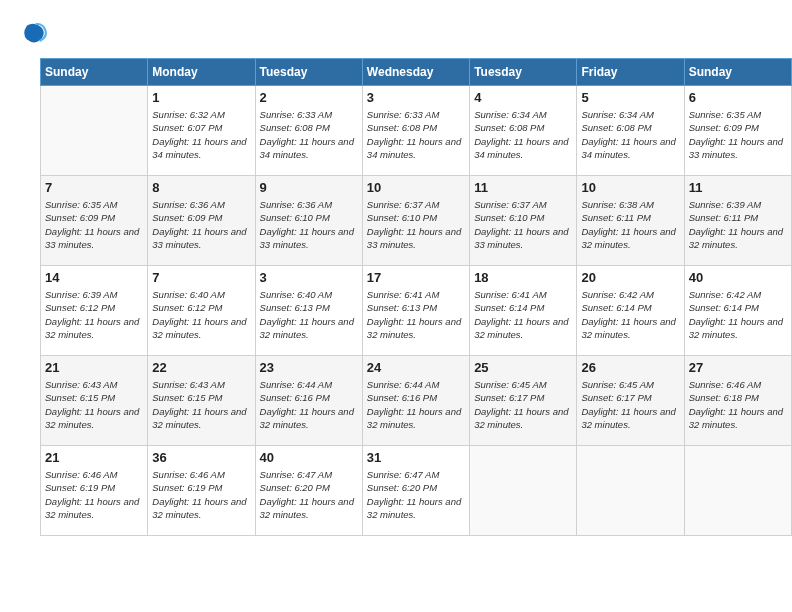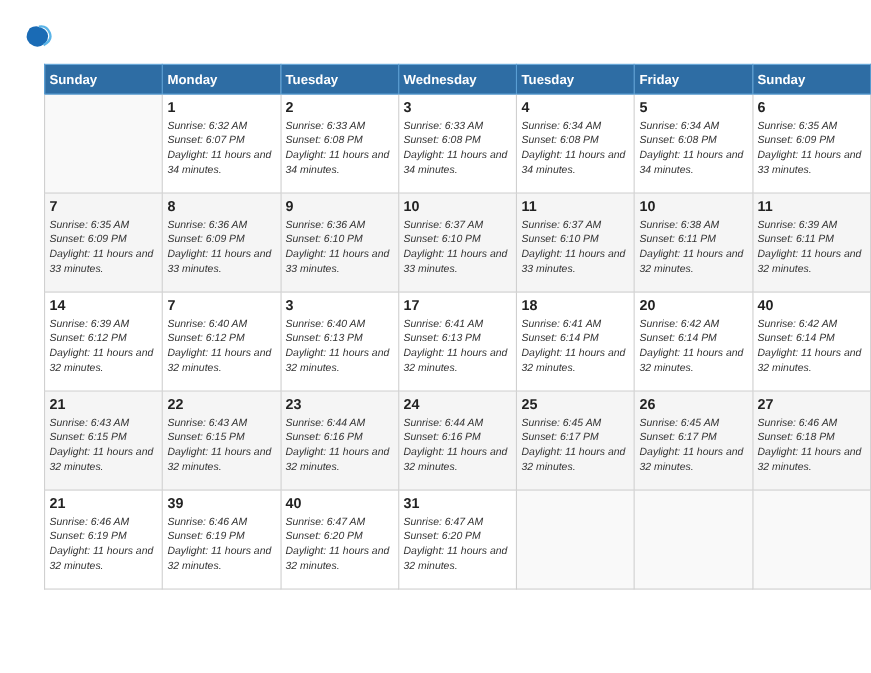--- a/index.html
+++ b/index.html
@@ -297,21 +297,21 @@
       </td>
       </tr>
       <tr>
         <td>
         <div class="day-num">21</div>
         <div class="day-info">
           Sunrise: 6:46 AM<br>Sunset: 6:19 PM<br>Daylight: 11 hours and 32 minutes.
         </div>
       </td>
         <td>
-        <div class="day-num">39</div>
+        <div class="day-num">36</div>
         <div class="day-info">
           Sunrise: 6:46 AM<br>Sunset: 6:19 PM<br>Daylight: 11 hours and 32 minutes.
         </div>
       </td>
         <td>
         <div class="day-num">40</div>
         <div class="day-info">
           Sunrise: 6:47 AM<br>Sunset: 6:20 PM<br>Daylight: 11 hours and 32 minutes.
         </div>
       </td>

